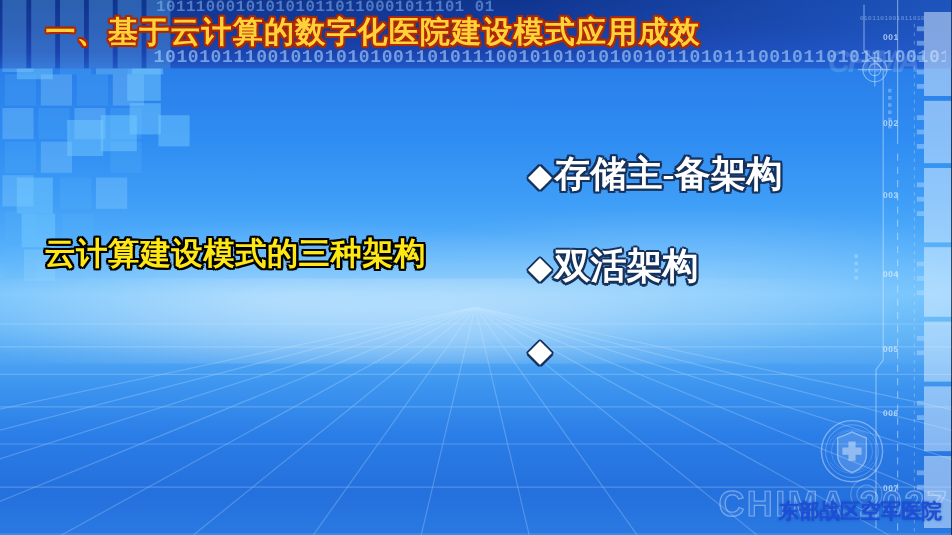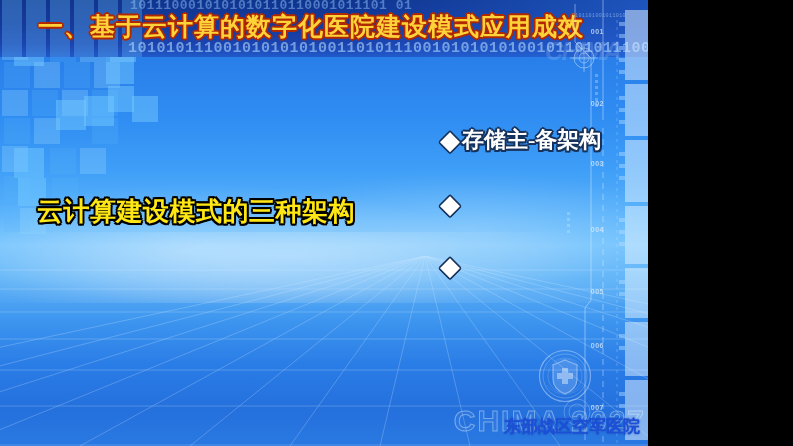--- a/index.html
+++ b/index.html
@@ -6,21 +6,21 @@
     margin: 0;
     padding: 0;
     background: #000;
   }
   body {
     font-family: "Liberation Sans", sans-serif;
   }
 
   #slide {
     position: relative;
-    width: 648px;
+    width: 793px;
     height: 446px;
     overflow: hidden;
     background: linear-gradient(180deg,
         #1f6fe0 0%,
         #2a80ea 14%,
         #2f8cf2 26%,
         #3f9ef7 38%,
         #58b2fb 48%,
         #73c3fd 55%,
         #5fb4f8 62%,
@@ -215,21 +215,21 @@
     color: #ffffff;
     margin-right: 2px;
     line-height: 1;
     text-shadow:
       -1.3px -1.3px 0 #16325c, 1.3px -1.3px 0 #16325c,
       -1.3px  1.3px 0 #16325c, 1.3px  1.3px 0 #16325c,
       -1.6px 0 0 #16325c, 1.6px 0 0 #16325c,
       0 -1.6px 0 #16325c, 0 1.6px 0 #16325c;
   }
   .bullet-text {
-    font-size: 22px;
+    font-size: 30px;
     font-weight: bold;
     color: #ffffff;
     letter-spacing: 0px;
     text-shadow:
       -1.5px -1.5px 0 #16325c, 1.5px -1.5px 0 #16325c,
       -1.5px  1.5px 0 #16325c, 1.5px  1.5px 0 #16325c,
       -1.9px 0 0 #16325c, 1.9px 0 0 #16325c,
       0 -1.9px 0 #16325c, 0 1.9px 0 #16325c;
     font-family: Liberation Serif, serif;
   }
@@ -439,20 +439,21 @@
 
   <div class="left-box">云计算建设模式的三种架构</div>
 
   <div class="bullets">
     <div class="bullet">
       <span class="bullet-marker">◆</span>
       <span class="bullet-text">存储主-备架构</span>
     </div>
     <div class="bullet">
       <span class="bullet-marker">◆</span>
+      <span class="bullet-text">双活架构</span>
     </div>
     <div class="bullet">
       <span class="bullet-marker">◆</span>
     </div>
   </div>
 
   <div class="footer-logo">
     <svg width="54" height="54" viewBox="0 0 54 54">
       <circle cx="27" cy="27" r="25.5" fill="none" stroke="rgba(235,245,255,0.75)" stroke-width="1.2"></circle>
       <circle cx="27" cy="27" r="22" fill="none" stroke="rgba(235,245,255,0.55)" stroke-width="0.8"></circle>

